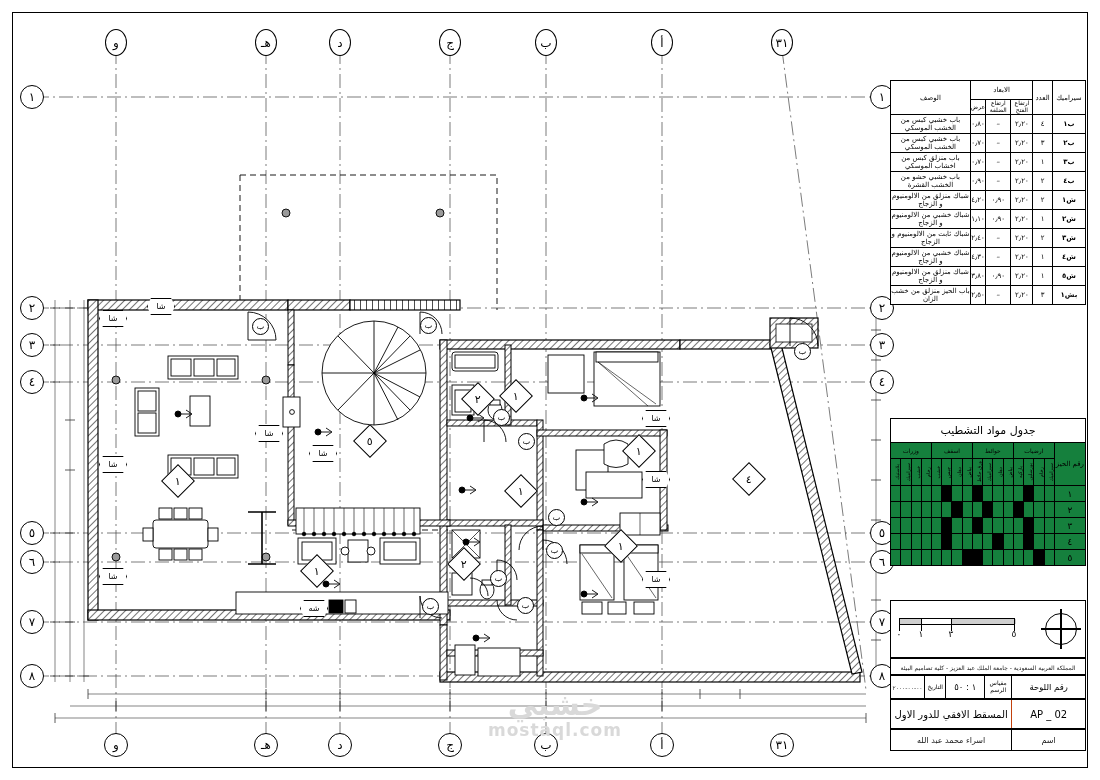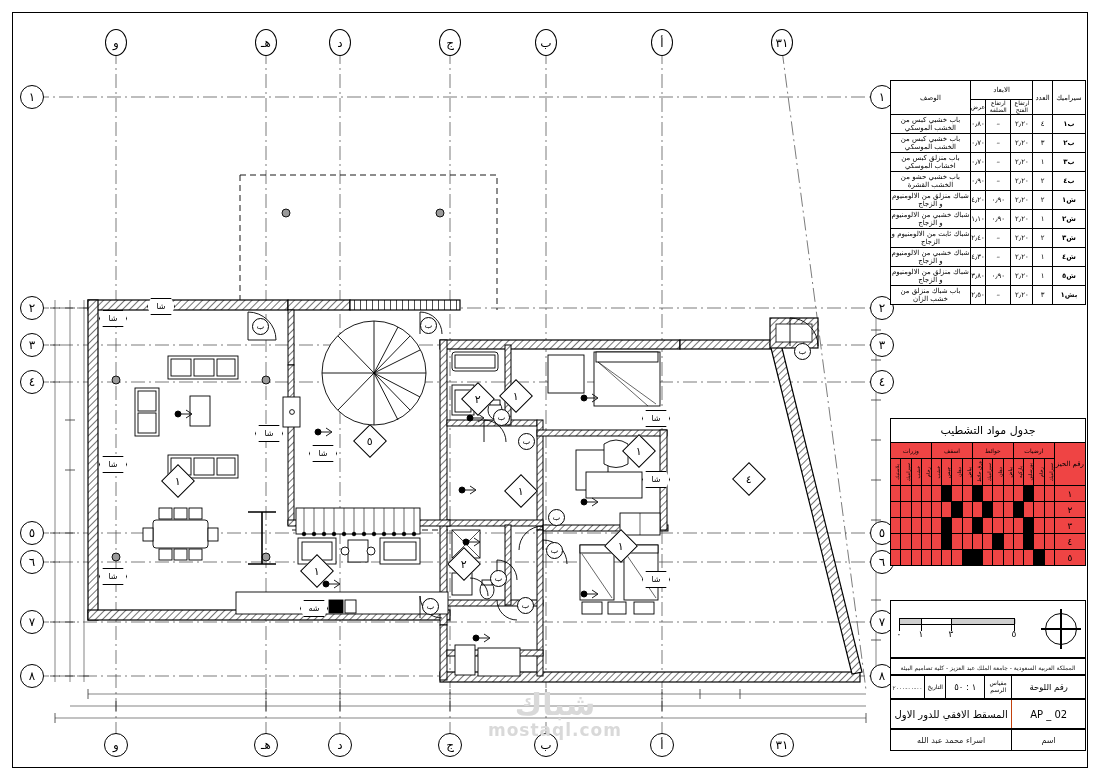--- a/index.html
+++ b/index.html
@@ -37,21 +37,21 @@
   #sched{right:14px;top:80px;width:196px;direction:rtl;}
   table.tbl{border-collapse:collapse;width:100%;background:#fff;}
   table.tbl td,table.tbl th{border:1px solid #000;text-align:center;
         font-size:7px;padding:0;height:18px;font-weight:normal;}
   .th{font-weight:bold;font-size:8.5px;}
   .desc{font-size:6px;text-align:center;}
 
   #mat{right:14px;top:418px;width:196px;direction:rtl;}
   #mat .mtitle{border:1px solid #000;border-bottom:none;text-align:center;
         font-size:11px;padding:5px 0;background:#fff;}
-  table.mt{border-collapse:collapse;width:100%;background:#ef4444;}
+  table.mt{border-collapse:collapse;width:100%;background:#15803d;}
   table.mt td,table.mt th{border:1px solid #000;height:15px;font-size:6px;
         text-align:center;padding:0;font-weight:normal;}
   table.mt td.fill{background:#000;}
   .vtxt{writing-mode:vertical-rl;transform:rotate(180deg);font-size:5px;white-space:nowrap;}
 
   
   #title{right:14px;top:600px;width:196px;direction:rtl;}
   #title .cell{border:1px solid #000;box-sizing:border-box;background:#fff;}
   #tb-north{height:58px;display:flex;align-items:center;justify-content:space-between;padding:0 8px;}
   .northsym{width:30px;height:30px;border:1.3px solid #000;border-radius:50%;position:relative;}
@@ -691,21 +691,21 @@
             <td>٠٫٩٠</td>
             <td>٣٫٨٠</td>
             <td class="desc">شباك منزلق من الالومنيوم و الزجاج</td>
           </tr>
           <tr>
             <td style="font-weight: bold;">بش١</td>
             <td>٣</td>
             <td>٢٫٢٠</td>
             <td>–</td>
             <td>٢٫٥٠</td>
-            <td class="desc">باب شباك منزلق من خشب الزان</td>
+            <td class="desc">باب الحيز منزلق من خشب الزان</td>
           </tr>
         </tbody>
     </table>
   </div>
 
   <div class="abs" id="mat">
     <div class="mtitle">جدول مواد التشطيب</div>
     <table class="mt">
       <thead id="mat-head">
           <tr>
@@ -906,17 +906,17 @@
       <div class="c" style="width:62%;font-weight:normal">المسقط الافقي للدور الاول</div>
     </div>
 
     <div class="cell" id="tb-r3">
       <div class="c" style="width:38%">اسم</div>
       <div class="c" style="width:62%">اسراء محمد عبد الله</div>
     </div>
   </div>
 
   <div class="abs" id="wm">
-    <div>شباك</div>
+    <div>خشبي</div>
     <div class="sub">mostaql.com</div>
   </div>
 
 </div>
 
 </body></html>

